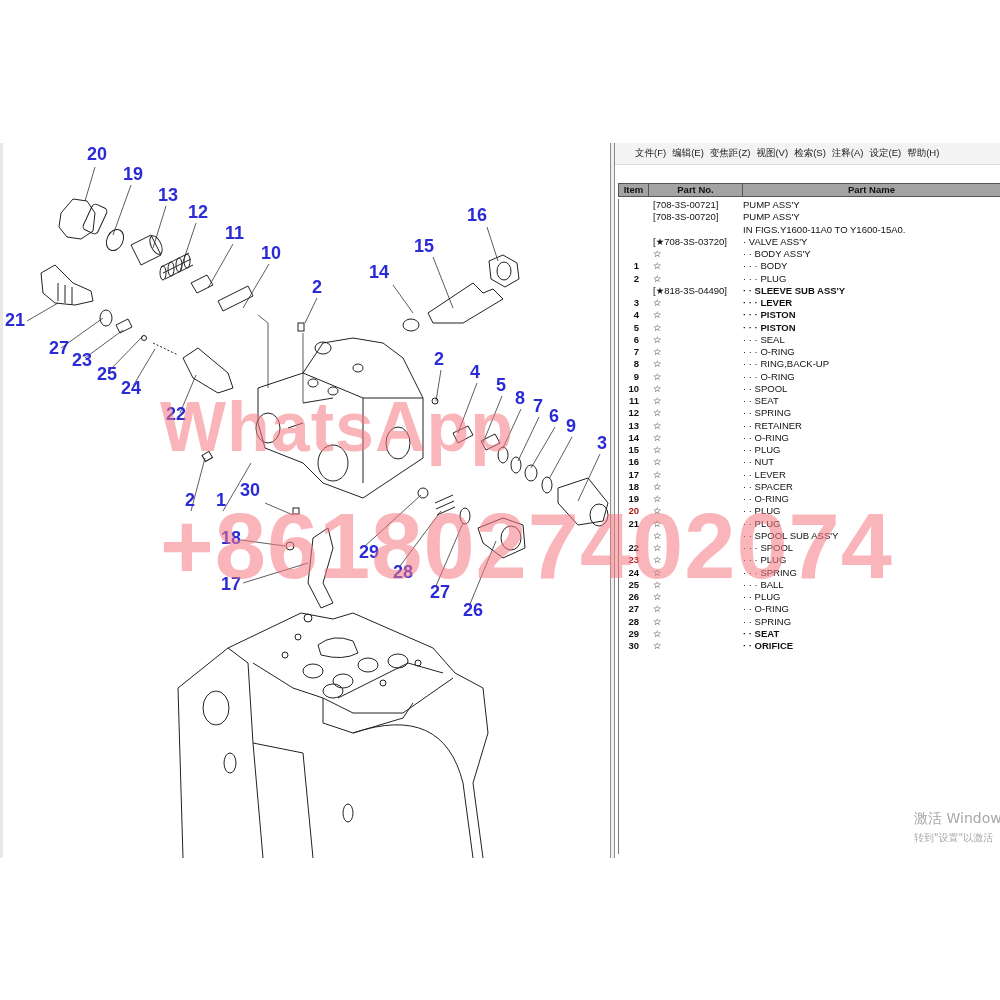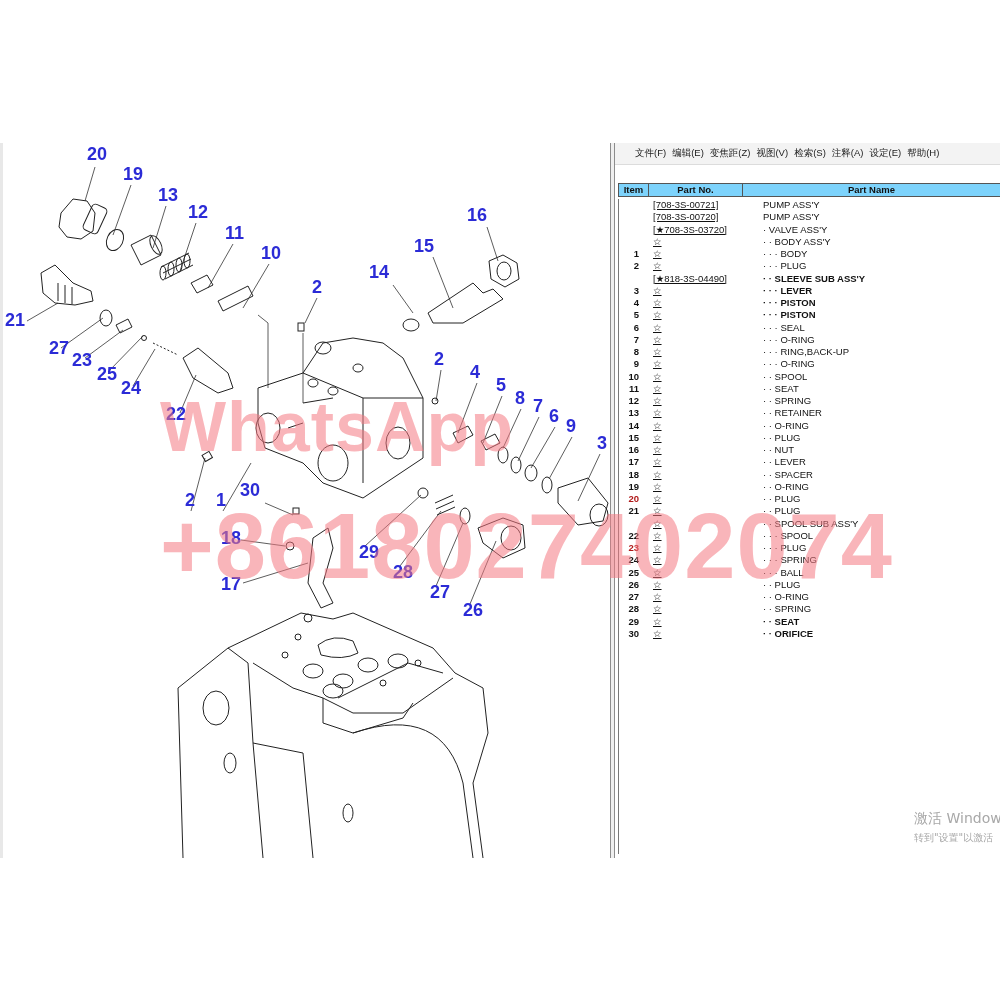--- a/index.html
+++ b/index.html
@@ -15,32 +15,32 @@
   .callout { position: absolute; font-family: "Liberation Sans", "DejaVu Sans", sans-serif; font-weight: bold; font-size: 18px; color: #2b2bd6; line-height: 1; }
 
   
   .splitter { position: absolute; left: 610px; top: 143px; width: 5px; height: 715px; border-left: 1px solid #8c8c8c; border-right: 1px solid #8c8c8c; background: #efefef; }
 
   
   .parts-pane { position: absolute; left: 615px; top: 143px; width: 385px; height: 715px; background: #fff; }
   .menubar { height: 22px; background: #f3f3f3; border-bottom: 1px solid #dcdcdc; display: flex; align-items: center; padding-left: 20px; font-size: 9.5px; color: #222; }
   .menubar span { margin-right: 6px; white-space: nowrap; cursor: default; }
   .fig-title { height: 16px; font-size: 9.5px; font-weight: bold; color: #111; text-align: right; padding-right: 8px; line-height: 16px; white-space: nowrap; }
-  .table-header { position: absolute; top: 40px; left: 3px; right: 0; height: 14px; display: flex; border-top: 1px solid #555; border-bottom: 1px solid #555; background: #7dd3fc; font-size: 9.5px; font-weight: bold; color: #111; }
+  .table-header { position: absolute; top: 40px; left: 3px; right: 0; height: 14px; display: flex; border-top: 1px solid #555; border-bottom: 1px solid #555; background: #a3a3a3; font-size: 9.5px; font-weight: bold; color: #111; }
   .th { border-left: 1px solid #555; text-align: center; line-height: 12px; }
   .th.item { width: 30px; }
   .th.partno { width: 94px; }
   .th.partname { flex: 1; }
 
   .rows { position: absolute; top: 56px; left: 3px; right: 0; font-size: 9.5px; color: #111; border-left: 1px solid #777; height: 655px; }
   .row { display: flex; height: 12.25px; line-height: 12.25px; white-space: nowrap; }
   .c-item { width: 22px; text-align: right; padding-right: 2px; font-weight: bold; }
   .c-item.red { color: #b01818; }
-  .c-part { width: 96px; padding-left: 12px; text-decoration: underline; }
-  .c-name { flex: 1; padding-left: 6px; overflow: hidden; margin-left: 20px; }
+  .c-part { width: 96px; padding-left: 12px; }
+  .c-name { flex: 1; padding-left: 6px; overflow: hidden; }
   .row.bold .c-name { font-weight: bold; }
 
   
   .wm { position: absolute; font-family: "Liberation Sans", "DejaVu Sans", sans-serif; font-weight: bold; color: rgba(244, 120, 130, 0.55); pointer-events: none; white-space: nowrap; line-height: 1; }
   .wm1 { left: 160px; top: 392px; font-size: 70px; letter-spacing: 1px; }
   .wm2 { left: 160px; top: 500px; font-size: 92px; letter-spacing: 1px; }
 
   
   .activate { position: absolute; left: 914px; top: 810px; color: #a8a8a8; font-family: "DejaVu Sans", sans-serif; white-space: nowrap; }
   .activate .l1 { font-size: 14px; }
@@ -256,20 +256,25 @@
         <div class="c-part">[708-3S-00721]</div>
         <div class="c-name">PUMP ASS'Y</div>
       </div>
       <div class="row">
         <div class="c-item"></div>
         <div class="c-part">[708-3S-00720]</div>
         <div class="c-name">PUMP ASS'Y</div>
       </div>
       <div class="row">
         <div class="c-item"></div>
+        <div class="c-part"></div>
+        <div class="c-name">IN FIGS.Y1600-11A0 TO Y1600-15A0.</div>
+      </div>
+      <div class="row">
+        <div class="c-item"></div>
         <div class="c-part">[★708-3S-03720]</div>
         <div class="c-name">· VALVE ASS'Y</div>
       </div>
       <div class="row">
         <div class="c-item"></div>
         <div class="c-part">☆</div>
         <div class="c-name">· · BODY ASS'Y</div>
       </div>
       <div class="row">
         <div class="c-item">1</div>

